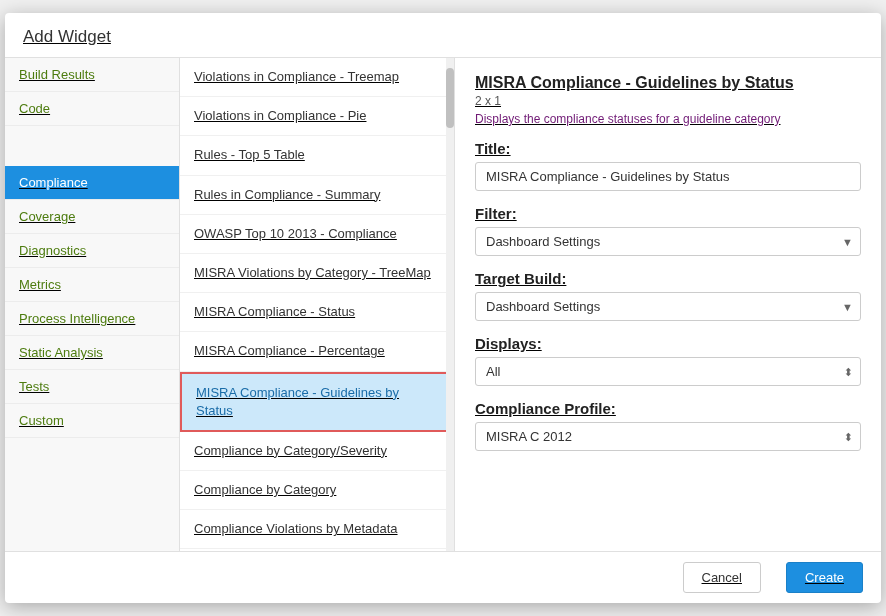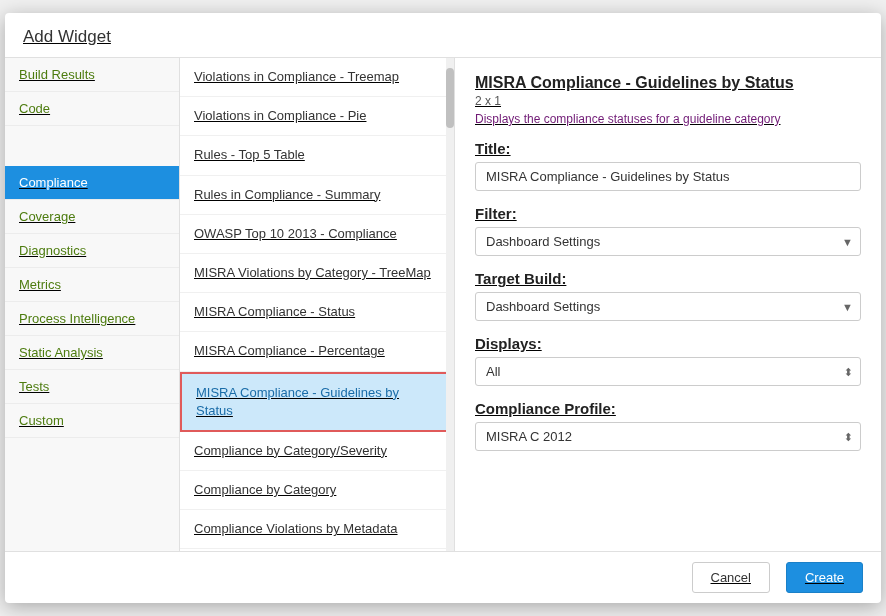--- a/index.html
+++ b/index.html
@@ -158,21 +158,21 @@
       pointer-events: none;
       color: #666;
       font-size: 11px;
     }
     
     .modal-footer {
       display: flex;
       justify-content: flex-end;
       padding: 10px 18px;
       border-top: 1px solid #e0e0e0;
-      gap: 16px;
+      gap: 25px;
     }
     .btn {
       padding: 7px 18px;
       border-radius: 3px;
       font-size: 13px;
       cursor: pointer;
       border: 1px solid #ccc;
     }
     .btn-cancel {
       background: #fff;

